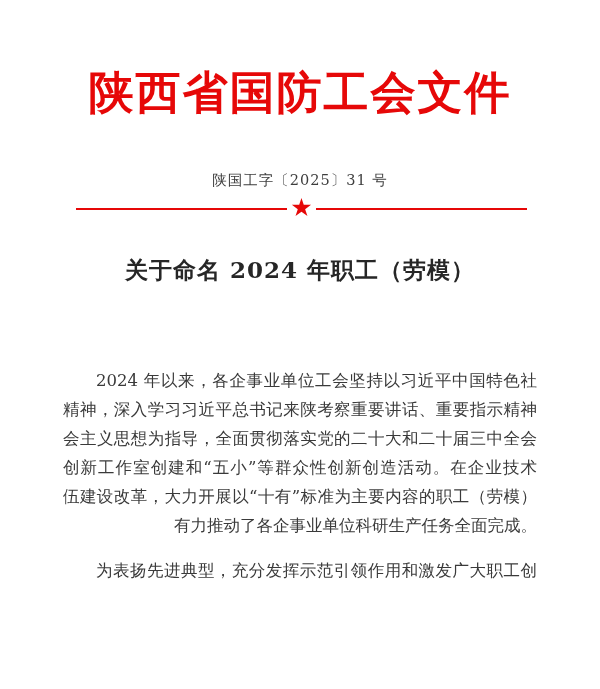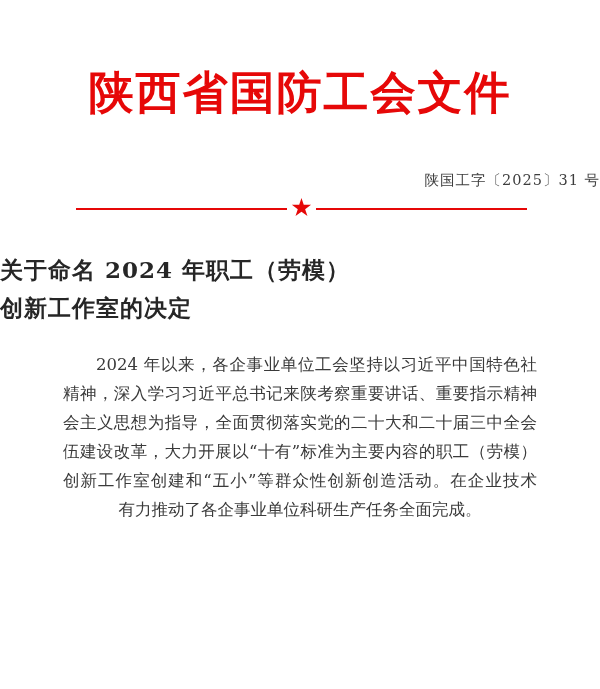--- a/index.html
+++ b/index.html
@@ -18,21 +18,21 @@
     text-align: center;
     font-size: 45px;
     line-height: 66px;
     font-weight: bold;
     letter-spacing: 2px;
     white-space: nowrap;
   }
   .doc-number {
     position: absolute;
     top: 169px; left: 0; right: 0;
-    text-align: right;
+    text-align: center;
     font-size: 14.5px;
     line-height: 22px;
     letter-spacing: 1px;
     color: #3d3d3d;
     white-space: nowrap;
   }
   .rule-row {
     position: absolute;
     top: 196px; left: 76px;
     width: 451px; height: 26px;
@@ -45,48 +45,50 @@
   }
   .star {
     font-size: 25px;
     line-height: 26px;
     margin: 0 3px;
     transform: translateY(-1px);
   }
   .doc-title {
     position: absolute;
     top: 251px; left: 0; right: 0;
+    text-align: center;
     font-size: 23px;
     line-height: 38px;
     font-weight: bold;
     letter-spacing: 1px;
     color: #262626;
     white-space: nowrap;
   }
   .body-block {
     position: absolute;
     top: 350px; left: 63px;
     width: 474px;
     font-size: 16.5px;
     color: #3a3a3a;
   }
   .line {
     height: 29px;
     line-height: 29px;
     overflow: hidden;
-    text-align: center;
+    text-align: right;
     white-space: nowrap;
   }
   .line.fill {
     white-space: normal;
     text-align: justify;
     text-align-last: justify;
   }
   .line.indent {
     text-indent: 2em;
+    margin-top: 16px;
   }
   .page-number {
     position: absolute;
     top: 661px; right: 71px;
     font-size: 13px;
     line-height: 18px;
     letter-spacing: 2px;
     color: #4d4d4d;
     white-space: nowrap;
   }
@@ -101,27 +103,27 @@
   <div class="doc-number">陕国工字〔2025〕31 号</div>
 
   <div class="rule-row">
     <div class="rule-line" style="background: rgb(230, 8, 8);"></div>
     <div class="star" style="color: rgb(230, 8, 8);">★</div>
     <div class="rule-line" style="background: rgb(230, 8, 8);"></div>
   </div>
 
   <div class="doc-title">
     <div>关于命名 2024 年职工（劳模）</div>
-    <div>创新工作室的决定</div>
   </div>
 
   <div class="body-block" id="doc-body">
       <div class="line indent fill">2024 年以来，各企事业单位工会坚持以习近平中国特色社</div>
       <div class="line fill">精神，深入学习习近平总书记来陕考察重要讲话、重要指示精神</div>
       <div class="line fill">会主义思想为指导，全面贯彻落实党的二十大和二十届三中全会</div>
+      <div class="line fill">创新工作室创建和“五小”等群众性创新创造活动。在企业技术</div>
       <div class="line fill">伍建设改革，大力开展以“十有”标准为主要内容的职工（劳模）</div>
-      <div class="line fill">创新工作室创建和“五小”等群众性创新创造活动。在企业技术</div>
       <div class="line">有力推动了各企事业单位科研生产任务全面完成。</div>
+      <div class="line indent fill">为表扬先进典型，充分发挥示范引领作用和激发广大职工创</div>
     </div>
 
   <div class="page-number">- 1 -</div>
 
 </div>
 
 </body></html>

